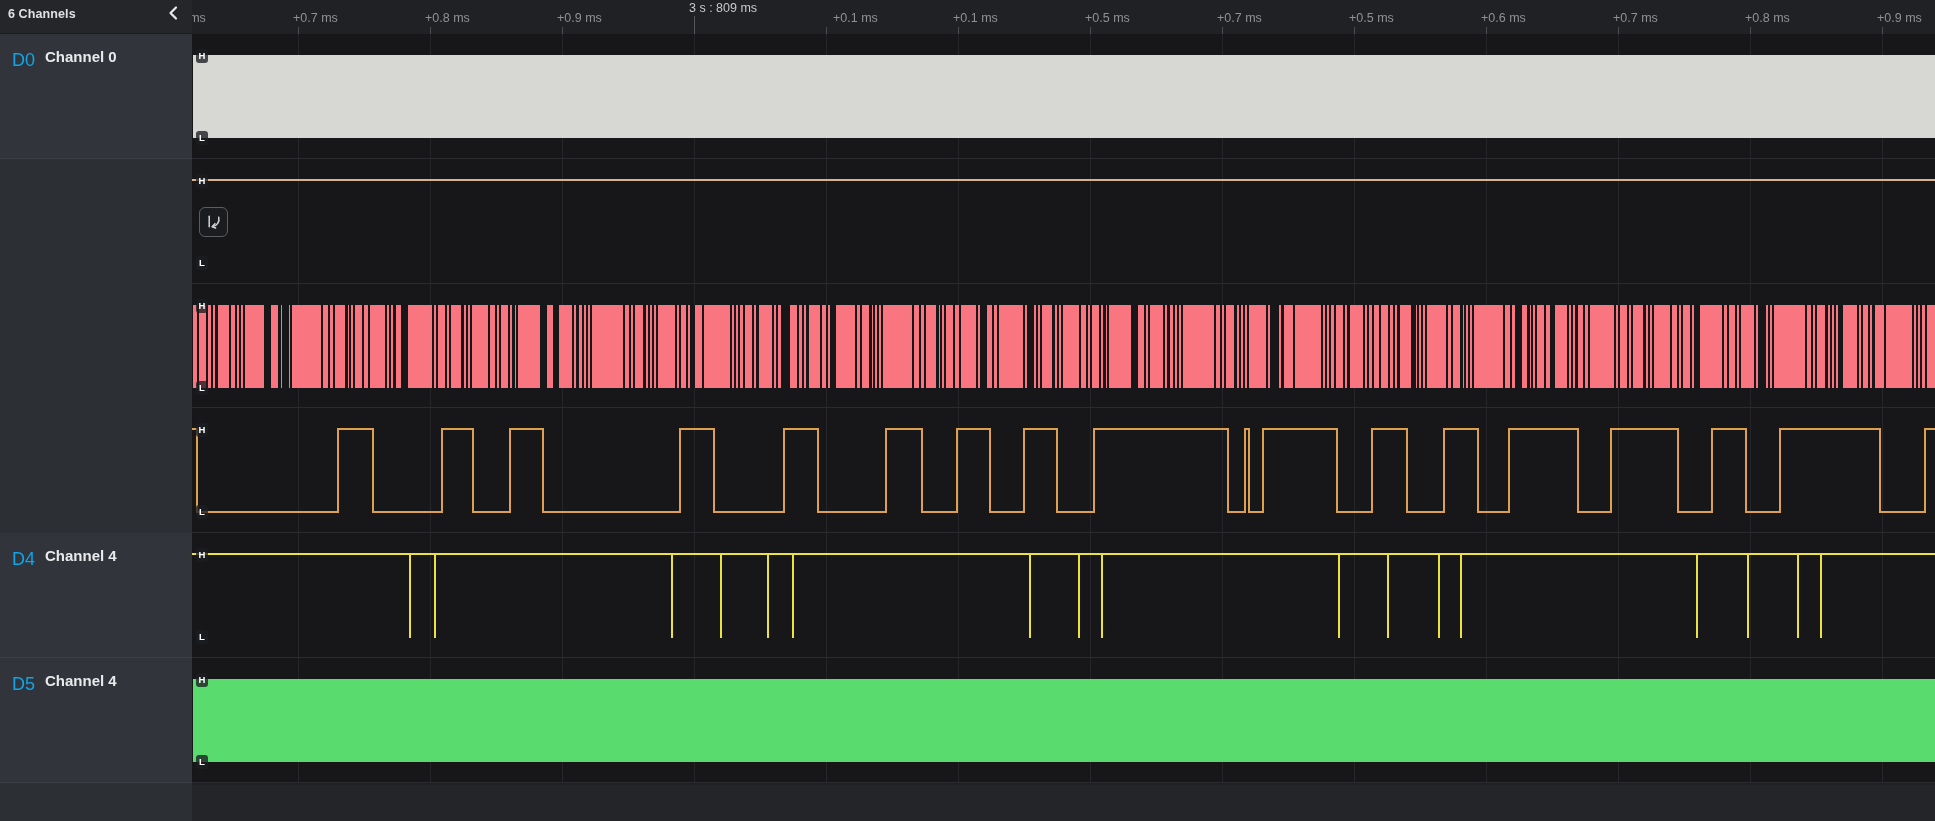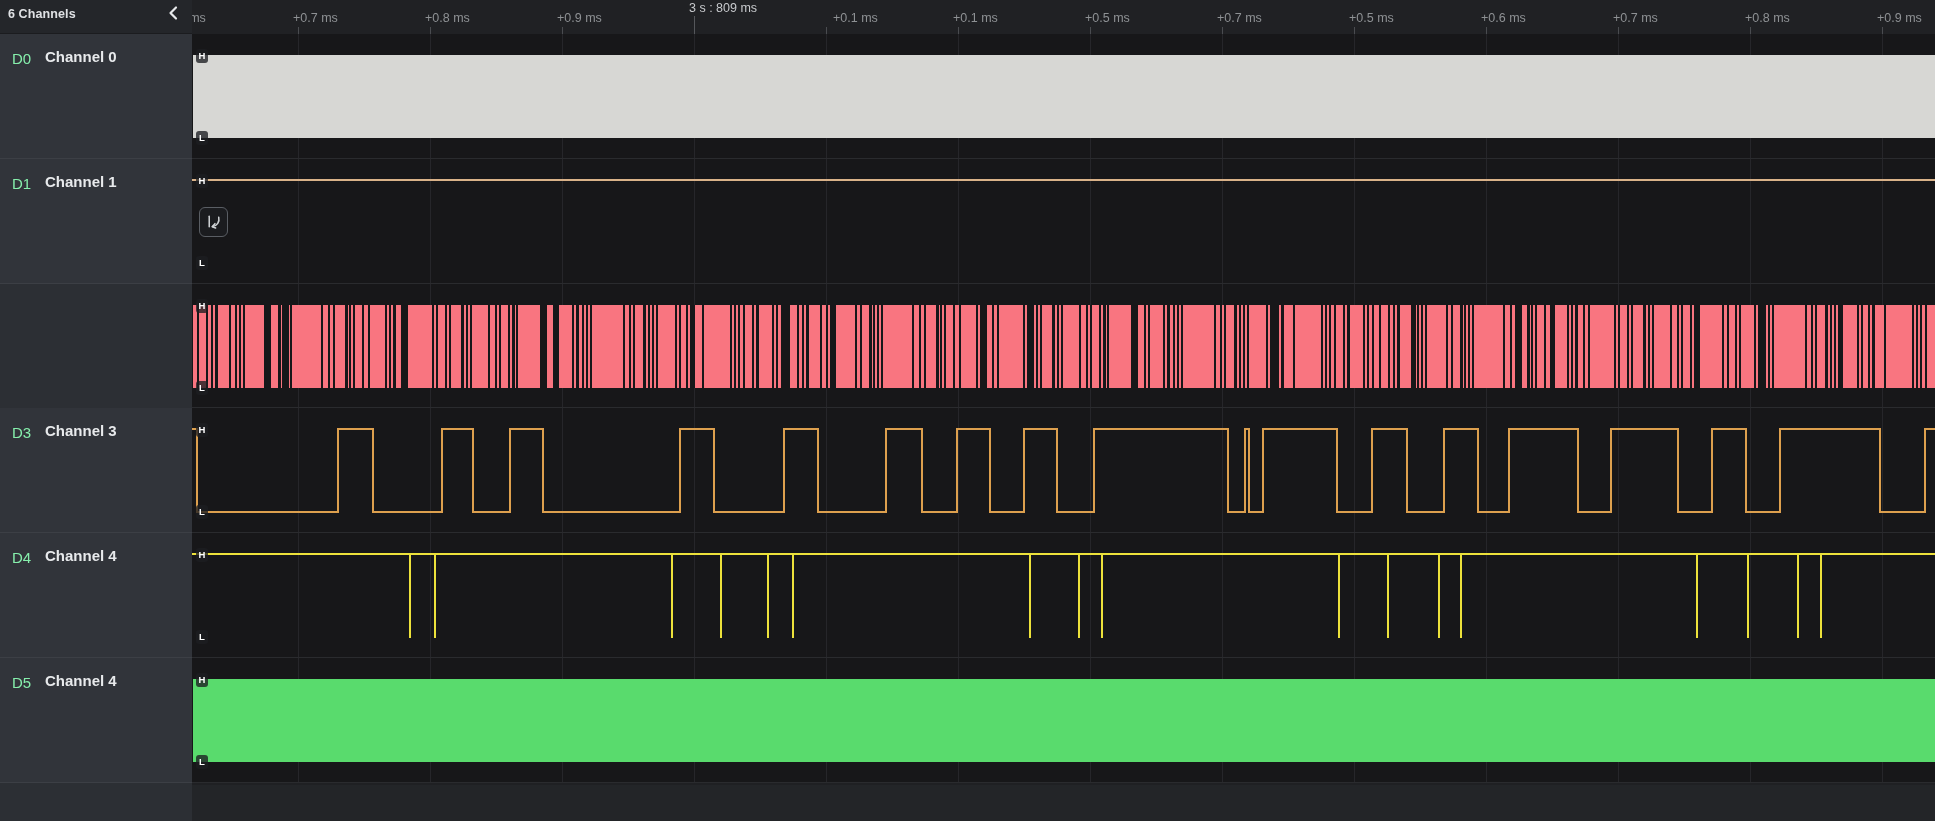--- a/index.html
+++ b/index.html
@@ -8,21 +8,21 @@
        background:#171719;-webkit-font-smoothing:antialiased;}
   
   #sidebar{position:absolute;left:0;top:0;width:192px;height:821px;background:#2c2f34;z-index:30;}
   #sidebar-header{position:absolute;left:0;top:0;width:192px;height:34px;background:#24262a;
     border-bottom:1px solid #1b1c1f;box-sizing:border-box;}
   #sidebar-title{position:absolute;left:8px;top:7px;font-size:12.5px;font-weight:700;color:#dfe1e4;letter-spacing:.1px;}
   #collapse-btn{position:absolute;right:10px;top:5px;width:18px;height:18px;border:none;background:transparent;
     padding:0;cursor:pointer;color:#e8eaec;}
   #sidebar-rows{position:absolute;left:0;top:34px;width:192px;height:749px;}
   .ch-row{position:absolute;left:0;width:192px;background:#31343a;box-sizing:border-box;border-bottom:1px solid #3c3f45;}
-  .ch-id{position:absolute;left:12px;top:16px;font-size:15px;color:#86efac;}
+  .ch-id{position:absolute;left:12px;top:16px;font-size:18px;color:#0ea5e9;}
   .ch-name{position:absolute;left:45px;top:14px;font-size:15px;font-weight:700;color:#e8eaec;}
   
   #timeline{position:absolute;left:192px;top:0;width:1743px;height:34px;background:#202124;overflow:hidden;z-index:20;}
   .t-label{position:absolute;top:11px;font-size:12.5px;color:#8e9194;white-space:nowrap;transform:translateX(-5px);}
   #timeline-abs{position:absolute;top:1px;font-size:12.5px;color:#c7c9cc;white-space:nowrap;}
   .t-tick{position:absolute;bottom:0;width:1px;height:7px;background:#4a4c50;}
   .t-tick.tall{height:18px;background:#55575b;}
   
   #wavearea{position:absolute;left:192px;top:34px;width:1743px;height:749px;background:#171719;overflow:hidden;z-index:10;}
   .gridline{position:absolute;top:0;width:1px;height:749px;background:#26262a;}
@@ -433,28 +433,20 @@
             <path d="M10 2.5 L4.5 8 L10 13.5" stroke="#e8eaec" stroke-width="2.2" stroke-linecap="round" stroke-linejoin="round"></path>
           </svg>
         </span>
       </button>
     </div>
     <div id="sidebar-rows">
         <div class="ch-row" style="top: 0px; height: 125px;">
           <div class="ch-id">D0</div>
           <div class="ch-name">Channel 0</div>
         </div>
-        <div class="ch-row" style="top: 125px; height: 125px;">
-          <div class="ch-id">D1</div>
-          <div class="ch-name">Channel 1</div>
-        </div>
-        <div class="ch-row" style="top: 374px; height: 125px;">
-          <div class="ch-id">D3</div>
-          <div class="ch-name">Channel 3</div>
-        </div>
         <div class="ch-row" style="top: 499px; height: 125px;">
           <div class="ch-id">D4</div>
           <div class="ch-name">Channel 4</div>
         </div>
         <div class="ch-row" style="top: 624px; height: 125px;">
           <div class="ch-id">D5</div>
           <div class="ch-name">Channel 4</div>
         </div>
       </div>
   </div>

